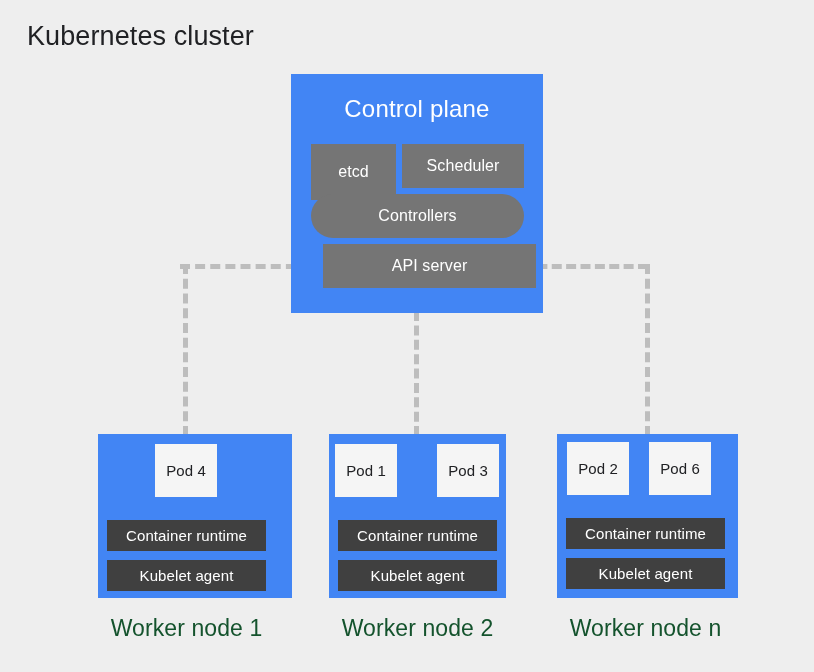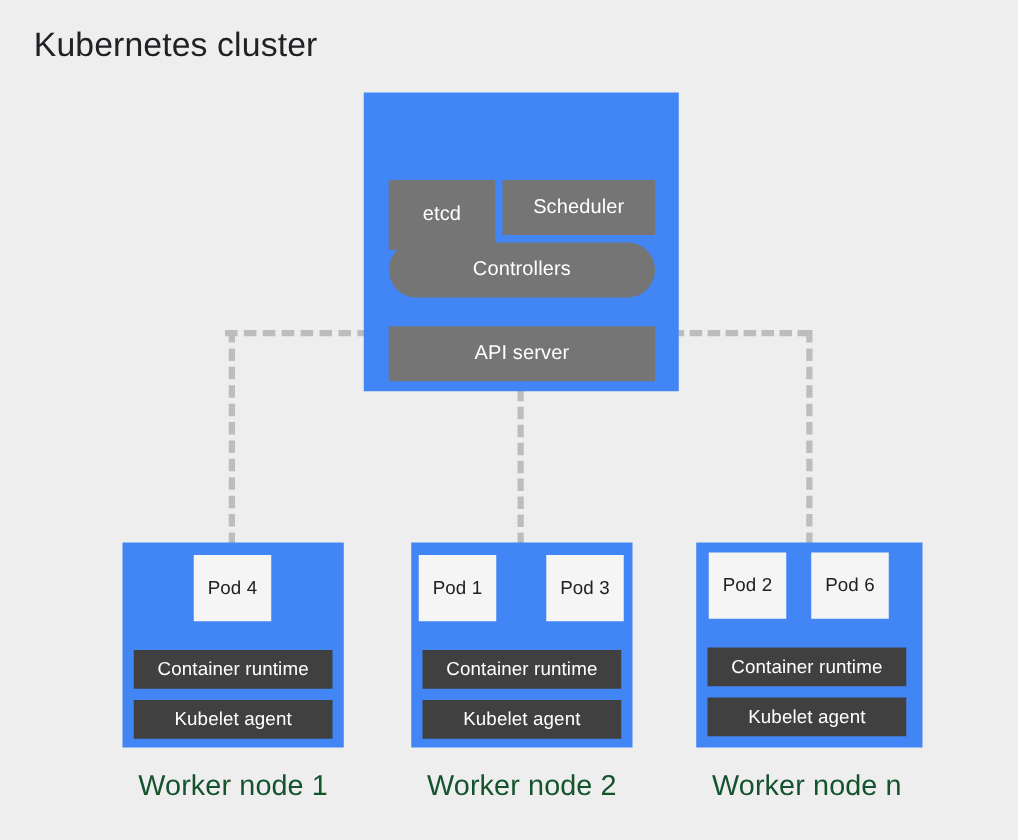--- a/index.html
+++ b/index.html
@@ -87,34 +87,33 @@
     height: 44px;
   }
   #cp-controllers {
     left: 20px;
     top: 120px;
     width: 213px;
     height: 44px;
     border-radius: 22px;
   }
   #cp-apiserver {
-    left: 20px;
+    left: 32px;
     top: 170px;
     width: 213px;
     height: 44px;
-    margin-top: 17px;
   }
 
   
   .worker-node {
     position: absolute;
     background: #4285f4;
     box-sizing: border-box;
   }
-  #worker-1 { left: 98px;  top: 434px; width: 177px; height: 164px; }
+  #worker-1 { left: 98px;  top: 434px; width: 194px; height: 164px; }
   #worker-2 { left: 329px; top: 434px; width: 177px; height: 164px; }
   #worker-n { left: 557px; top: 434px; width: 181px; height: 164px; text-align: center; }
 
   
   .pod-box {
     position: absolute;
     background: #f5f5f5;
     color: #202124;
     display: flex;
     align-items: center;
@@ -207,20 +206,21 @@
 
   <div class="conn-h" id="conn-left-h"></div>
   <div class="conn-v" id="conn-left-v"></div>
 
   <div class="conn-v" id="conn-mid-v"></div>
 
   <div class="conn-h" id="conn-right-h"></div>
   <div class="conn-v" id="conn-right-v"></div>
 
   <div class="blue-box" id="control-plane">
+    <div class="control-plane-title">Control plane</div>
 
     <div class="gray-box" id="cp-etcd">etcd</div>
 
     <div class="gray-box" id="cp-scheduler">Scheduler</div>
 
     <div class="gray-box" id="cp-controllers">Controllers</div>
 
     <div class="gray-box" id="cp-apiserver">API server</div>
   </div>
 

